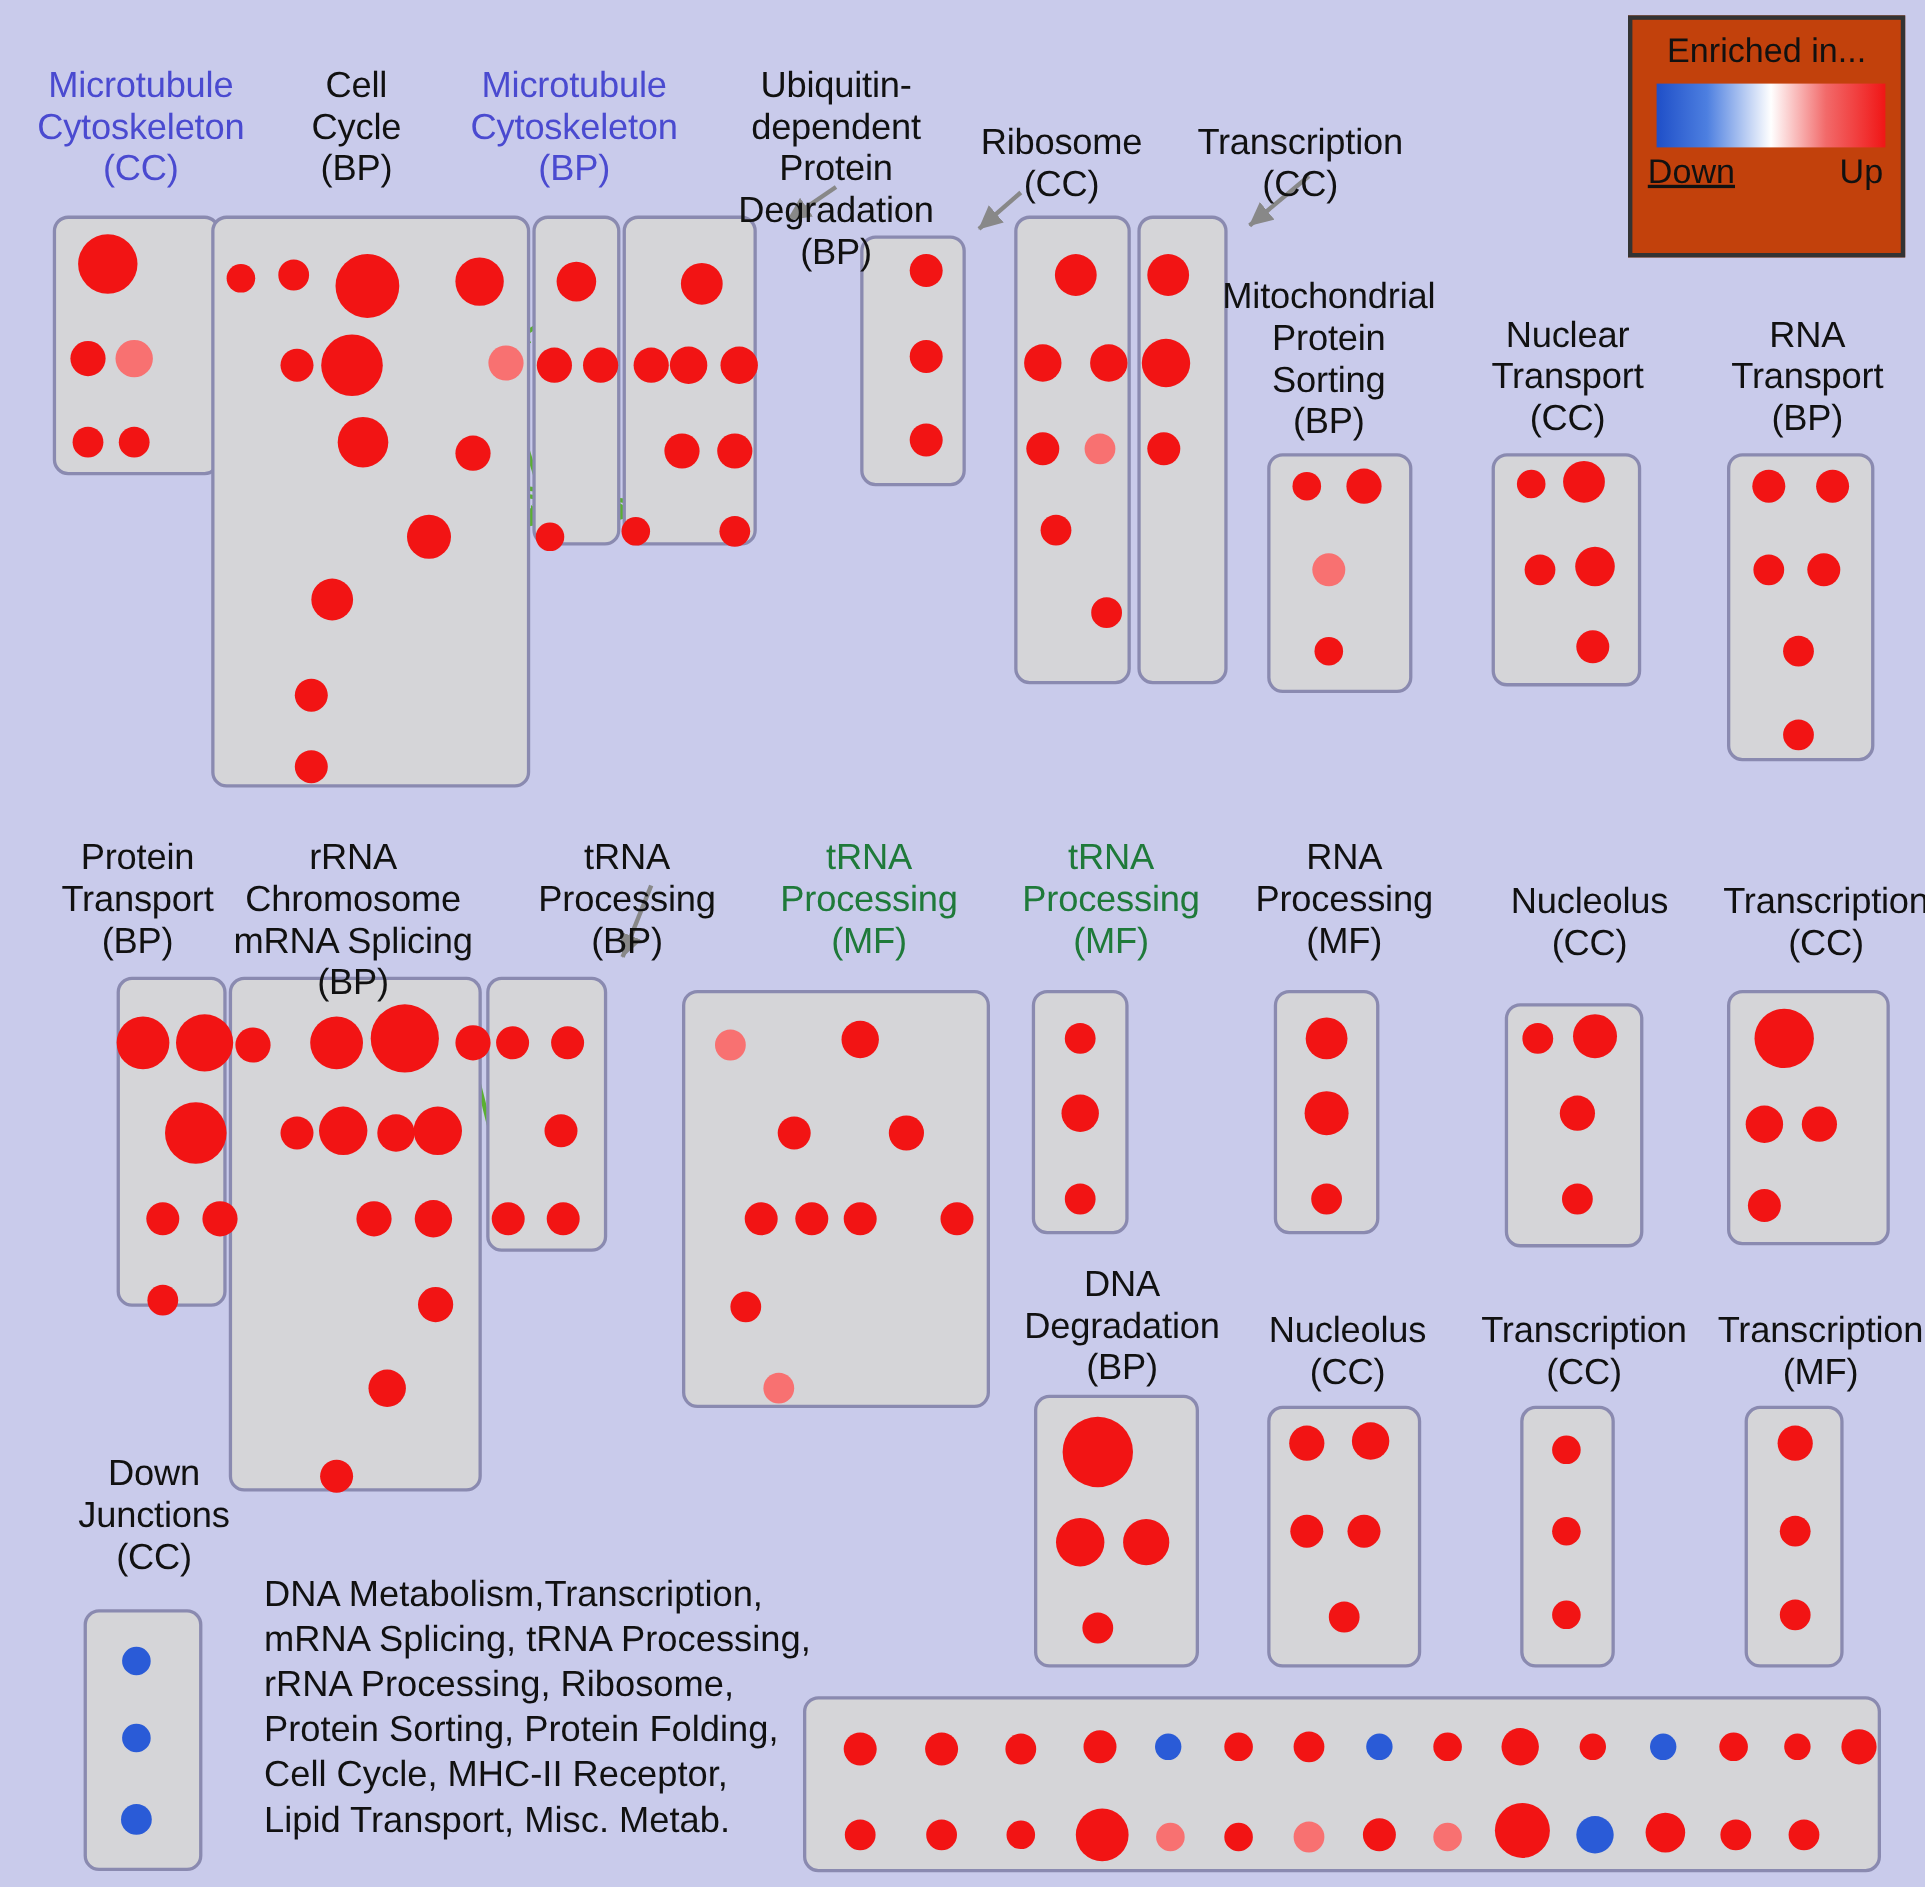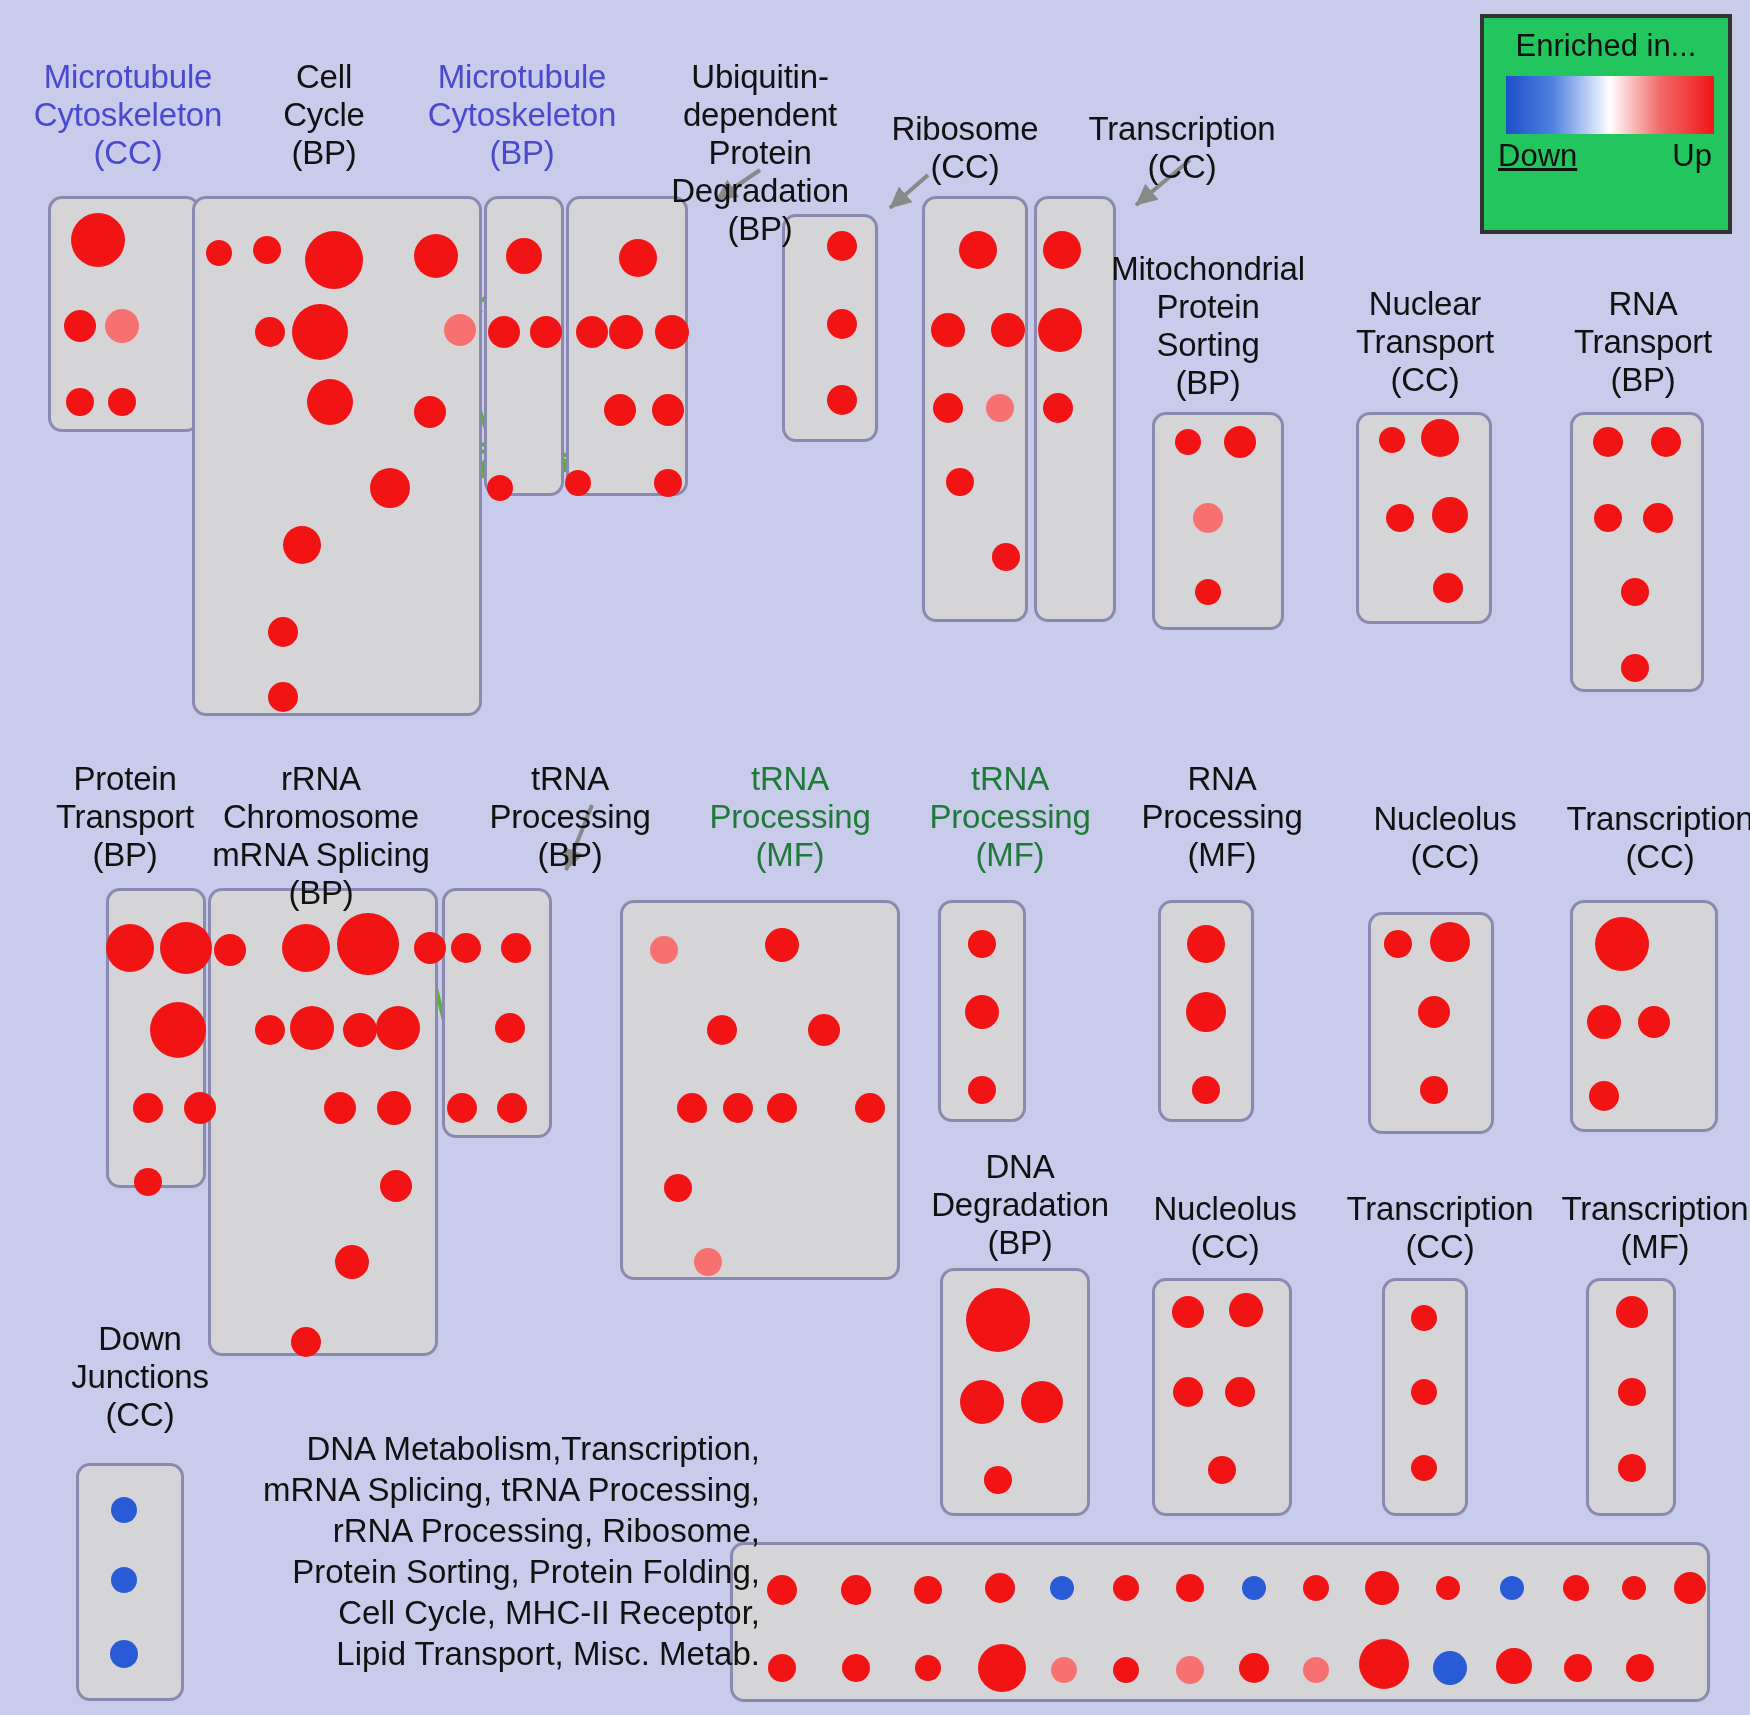--- a/index.html
+++ b/index.html
@@ -32,21 +32,21 @@
   .node{
     position:absolute;
     border-radius:50%;
     box-sizing:border-box;
     transform:translate(-50%,-50%);
   }
   svg.edges{position:absolute;left:0;top:0;width:1750px;height:1715px;pointer-events:none;}
   .legend{
     position:absolute;
     left:1480px;top:14px;width:252px;height:220px;
-    background:#22c55e;
+    background:#c2410c;
     border:4px solid #333;
     box-sizing:border-box;
   }
   .legend-title{
     position:absolute;left:0;top:10px;width:100%;
     text-align:center;font-size:31px;color:#111;
   }
   .gradient{
     position:absolute;left:22px;top:58px;width:208px;height:58px;
     background:linear-gradient(to right,#1f4fc8 0%,#4d7fe0 22%,#ffffff 50%,#f26a6a 74%,#f01616 100%);
@@ -437,21 +437,21 @@
 (CC)</div>
       <div class="label" style="left: 1330px; top: 1190px; width: 220px;">Transcription
 (CC)</div>
       <div class="label" style="left: 1545px; top: 1190px; width: 220px;">Transcription
 (MF)</div>
       <div class="label" style="left: 45px; top: 1320px; width: 190px;">Down
 Junctions
 (CC)</div>
     </div>
 
-  <div class="bigtext" style="left:240px;top:1428px;width:520px;text-align:right;">DNA Metabolism,Transcription,
+  <div class="bigtext" style="left:240px;top:1428px;width:520px;">DNA Metabolism,Transcription,
 mRNA Splicing, tRNA Processing,
 rRNA Processing, Ribosome,
 Protein Sorting, Protein Folding,
 Cell Cycle, MHC-II Receptor,
 Lipid Transport, Misc. Metab.</div>
 
   <div class="legend">
     <div class="legend-title">Enriched in...</div>
     <div class="gradient"></div>
     <div class="legend-down">Down</div>

